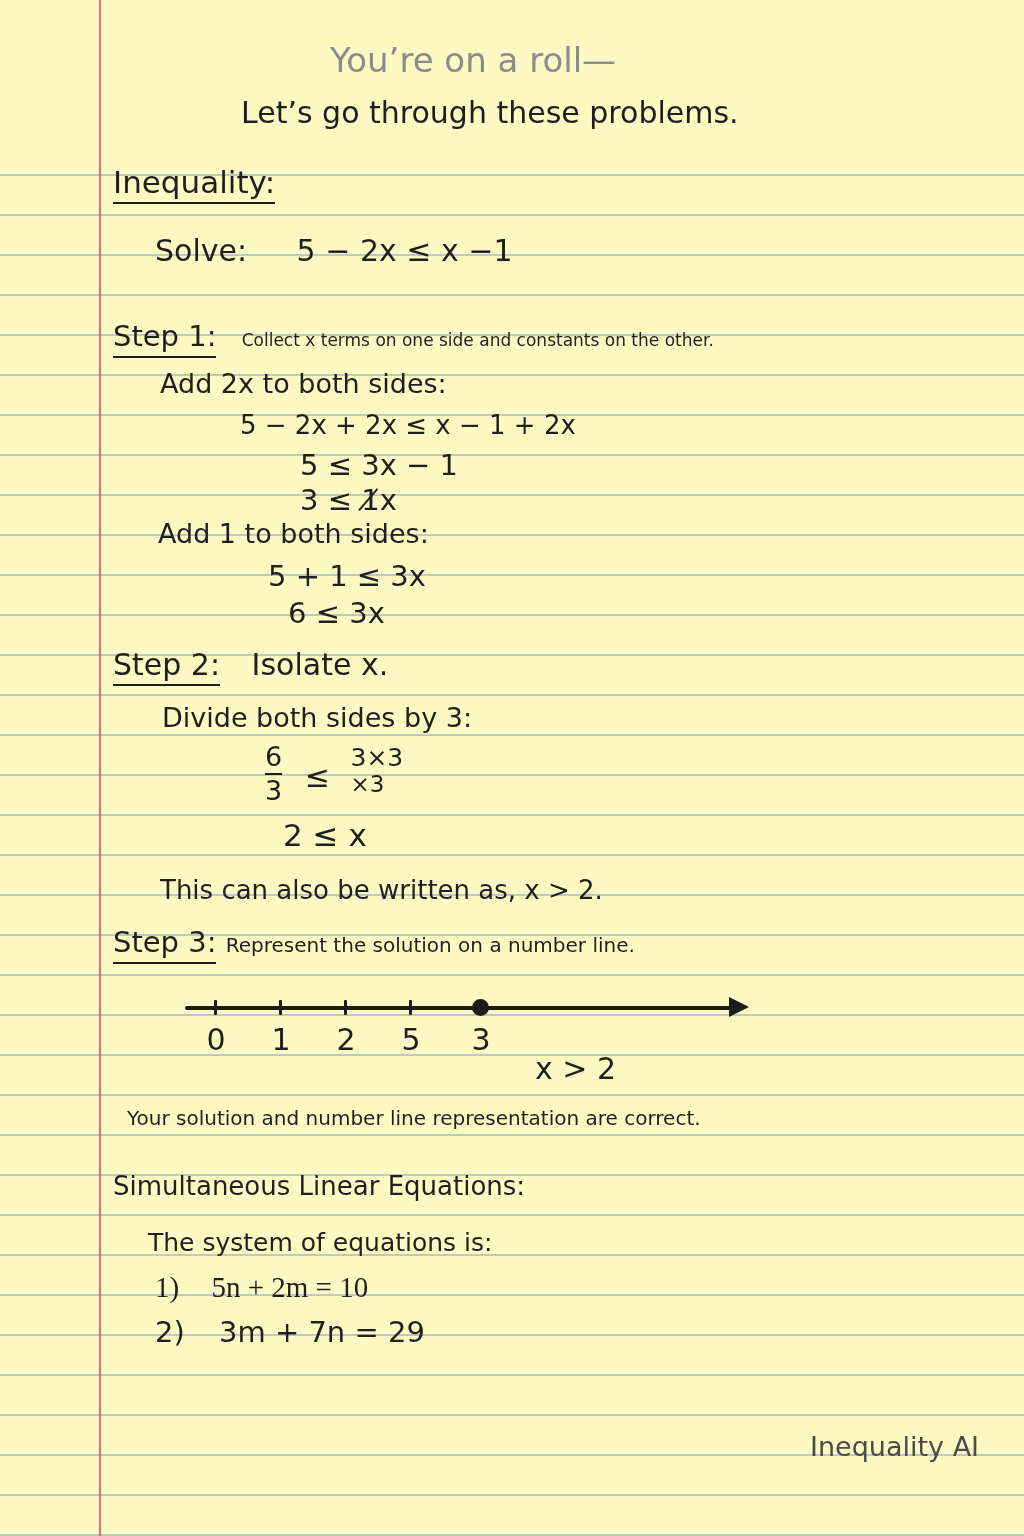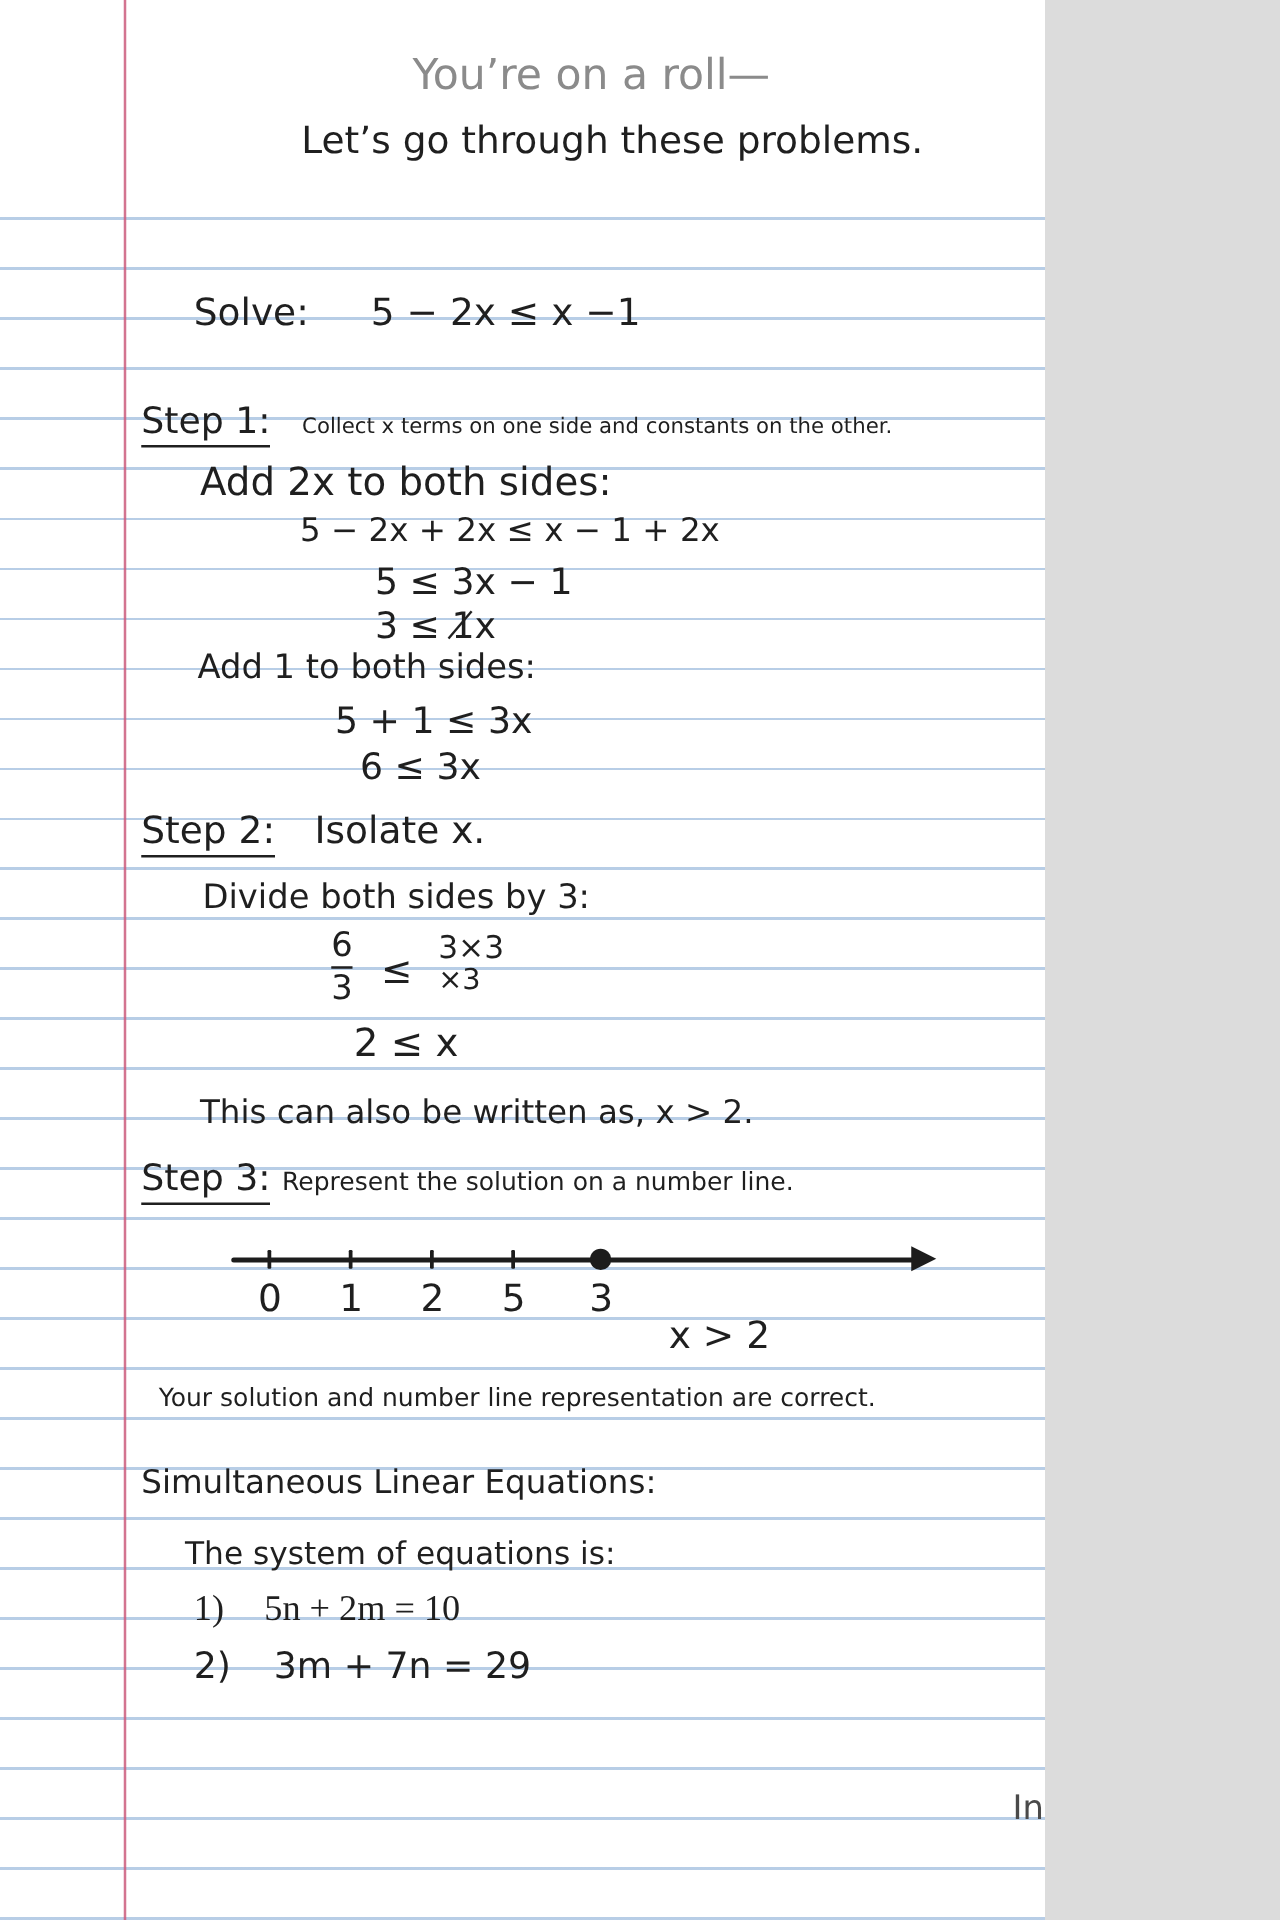--- a/index.html
+++ b/index.html
@@ -1,20 +1,20 @@
 <!DOCTYPE html>
 <html><head>
 <meta charset="utf-8">
 <style>
   html, body { margin: 0; padding: 0; background: #dcdcdc; }
   .page {
     position: relative;
-    width: 836px;
+    width: 1024px;
     height: 1536px;
-    background: #ffffff;
+    background: #fef9c3;
     overflow: hidden;
     font-family: "DejaVu Sans", sans-serif;
     color: #1f1f1f;
   }
   
   .ruling {
     position: absolute;
     left: 0; right: 0;
     top: 136px; bottom: 0;
     background: repeating-linear-gradient(
@@ -74,31 +74,32 @@
 </head>
 <body>
 
 <div class="page">
   <div class="ruling"></div>
   <div class="margin-line"></div>
 
   <div class="txt gray" style="left:330px; top:42px; font-size:34px;">You’re on a roll—</div>
   <div class="txt" style="left:225px; top:96px; font-size:30px;margin-left:16px;">Let’s go through these problems.</div>
 
+  <div class="txt u" style="left:113px; top:165px; font-size:31px;">Inequality:</div>
 
   <div class="txt" style="left:155px; top:234px; font-size:30px;">
     <span class="row-label">Solve:</span>
     <span class="row-text" style="margin-left:40px;">5 − 2x ≤ x −1</span>
   </div>
 
   <div class="txt" style="left:113px; top:321px; font-size:29px;">
     <span class="u row-label">Step 1:</span>
     <span class="row-text" style="margin-left:16px; font-size:17px;">Collect x terms on one side and constants on the other.</span>
   </div>
-  <div class="txt" style="left:160px; top:369px; font-size:31px;">Add 2x to both sides:</div>
+  <div class="txt" style="left:160px; top:369px; font-size:27px;">Add 2x to both sides:</div>
   <div class="txt" style="left:240px; top:411px; font-size:26px;">5 − 2x + 2x ≤ x − 1 + 2x</div>
   <div class="txt" style="left:300px; top:450px; font-size:29px;">5 ≤ 3x − 1</div>
   <div class="txt" style="left:300px; top:485px; font-size:29px;">3 ≤ 1̸x</div>
   <div class="txt" style="left:158px; top:519px; font-size:27px;">Add 1 to both sides:</div>
   <div class="txt" style="left:268px; top:561px; font-size:29px;">5 + 1 ≤ 3x</div>
   <div class="txt" style="left:288px; top:598px; font-size:29px;">6 ≤ 3x</div>
 
   <div class="txt" style="left:113px; top:648px; font-size:30px;">
     <span class="u row-label">Step 2:</span>
     <span class="row-text" style="margin-left:22px;">Isolate x.</span>

